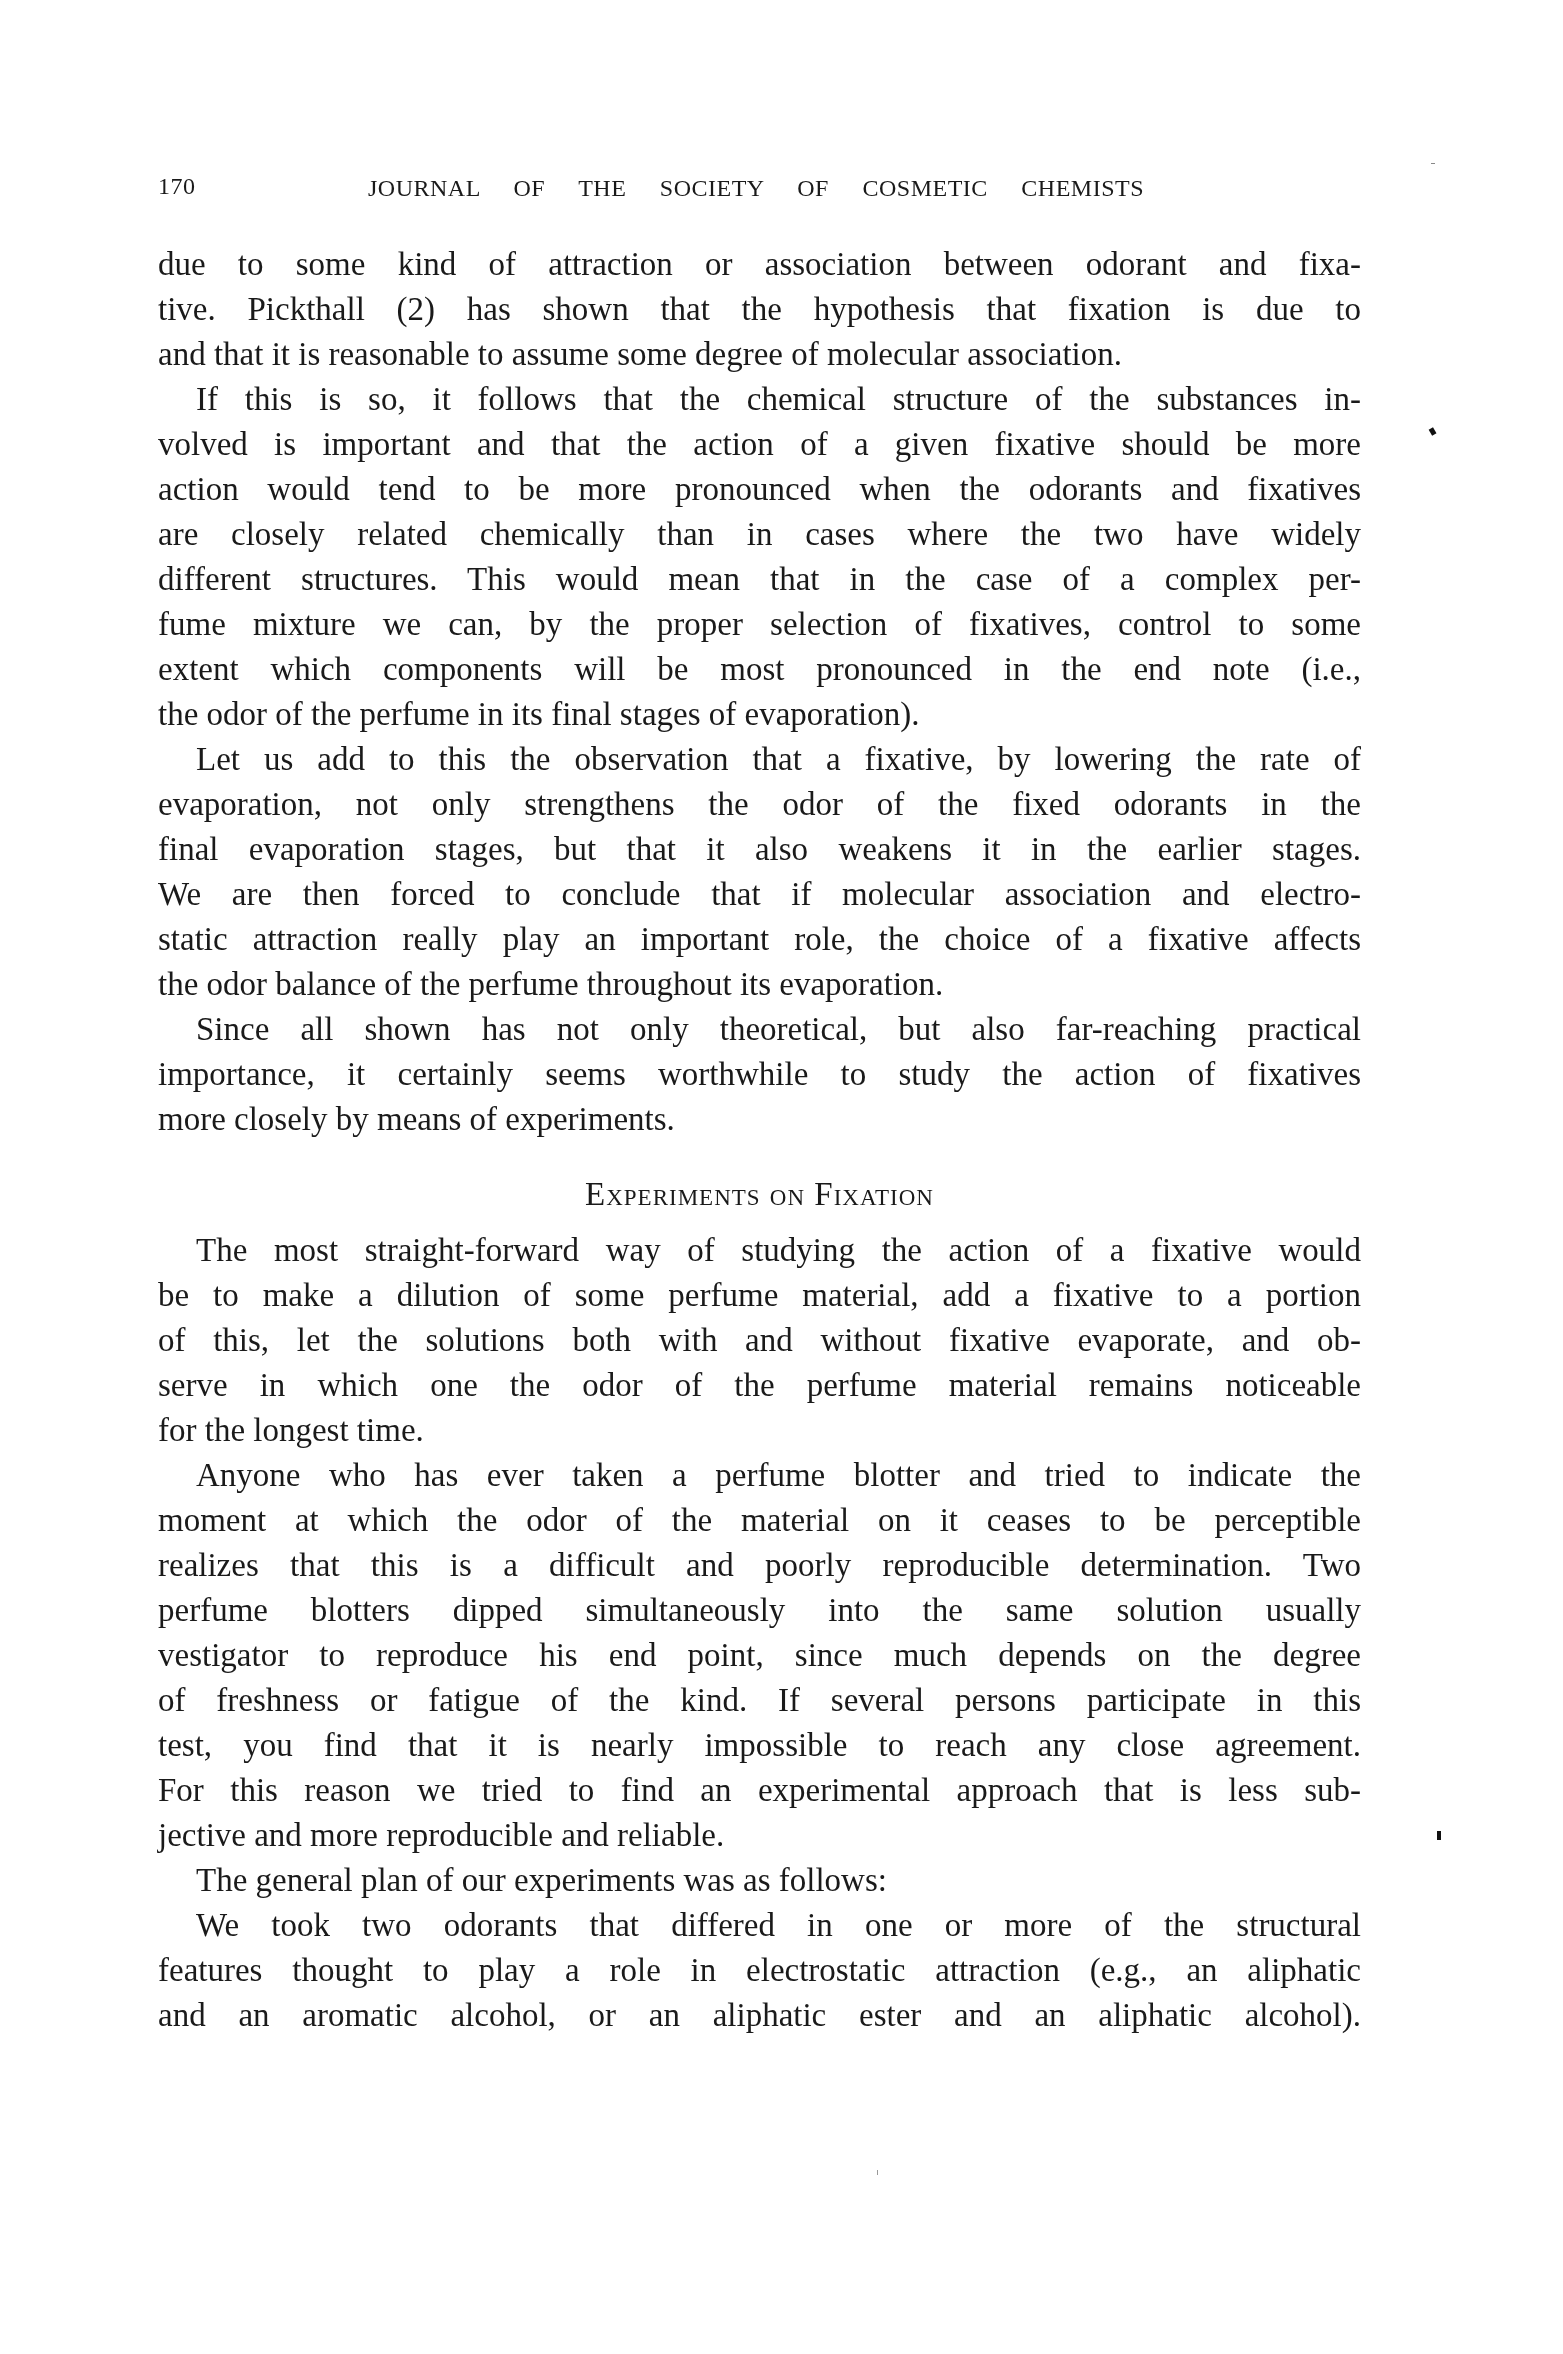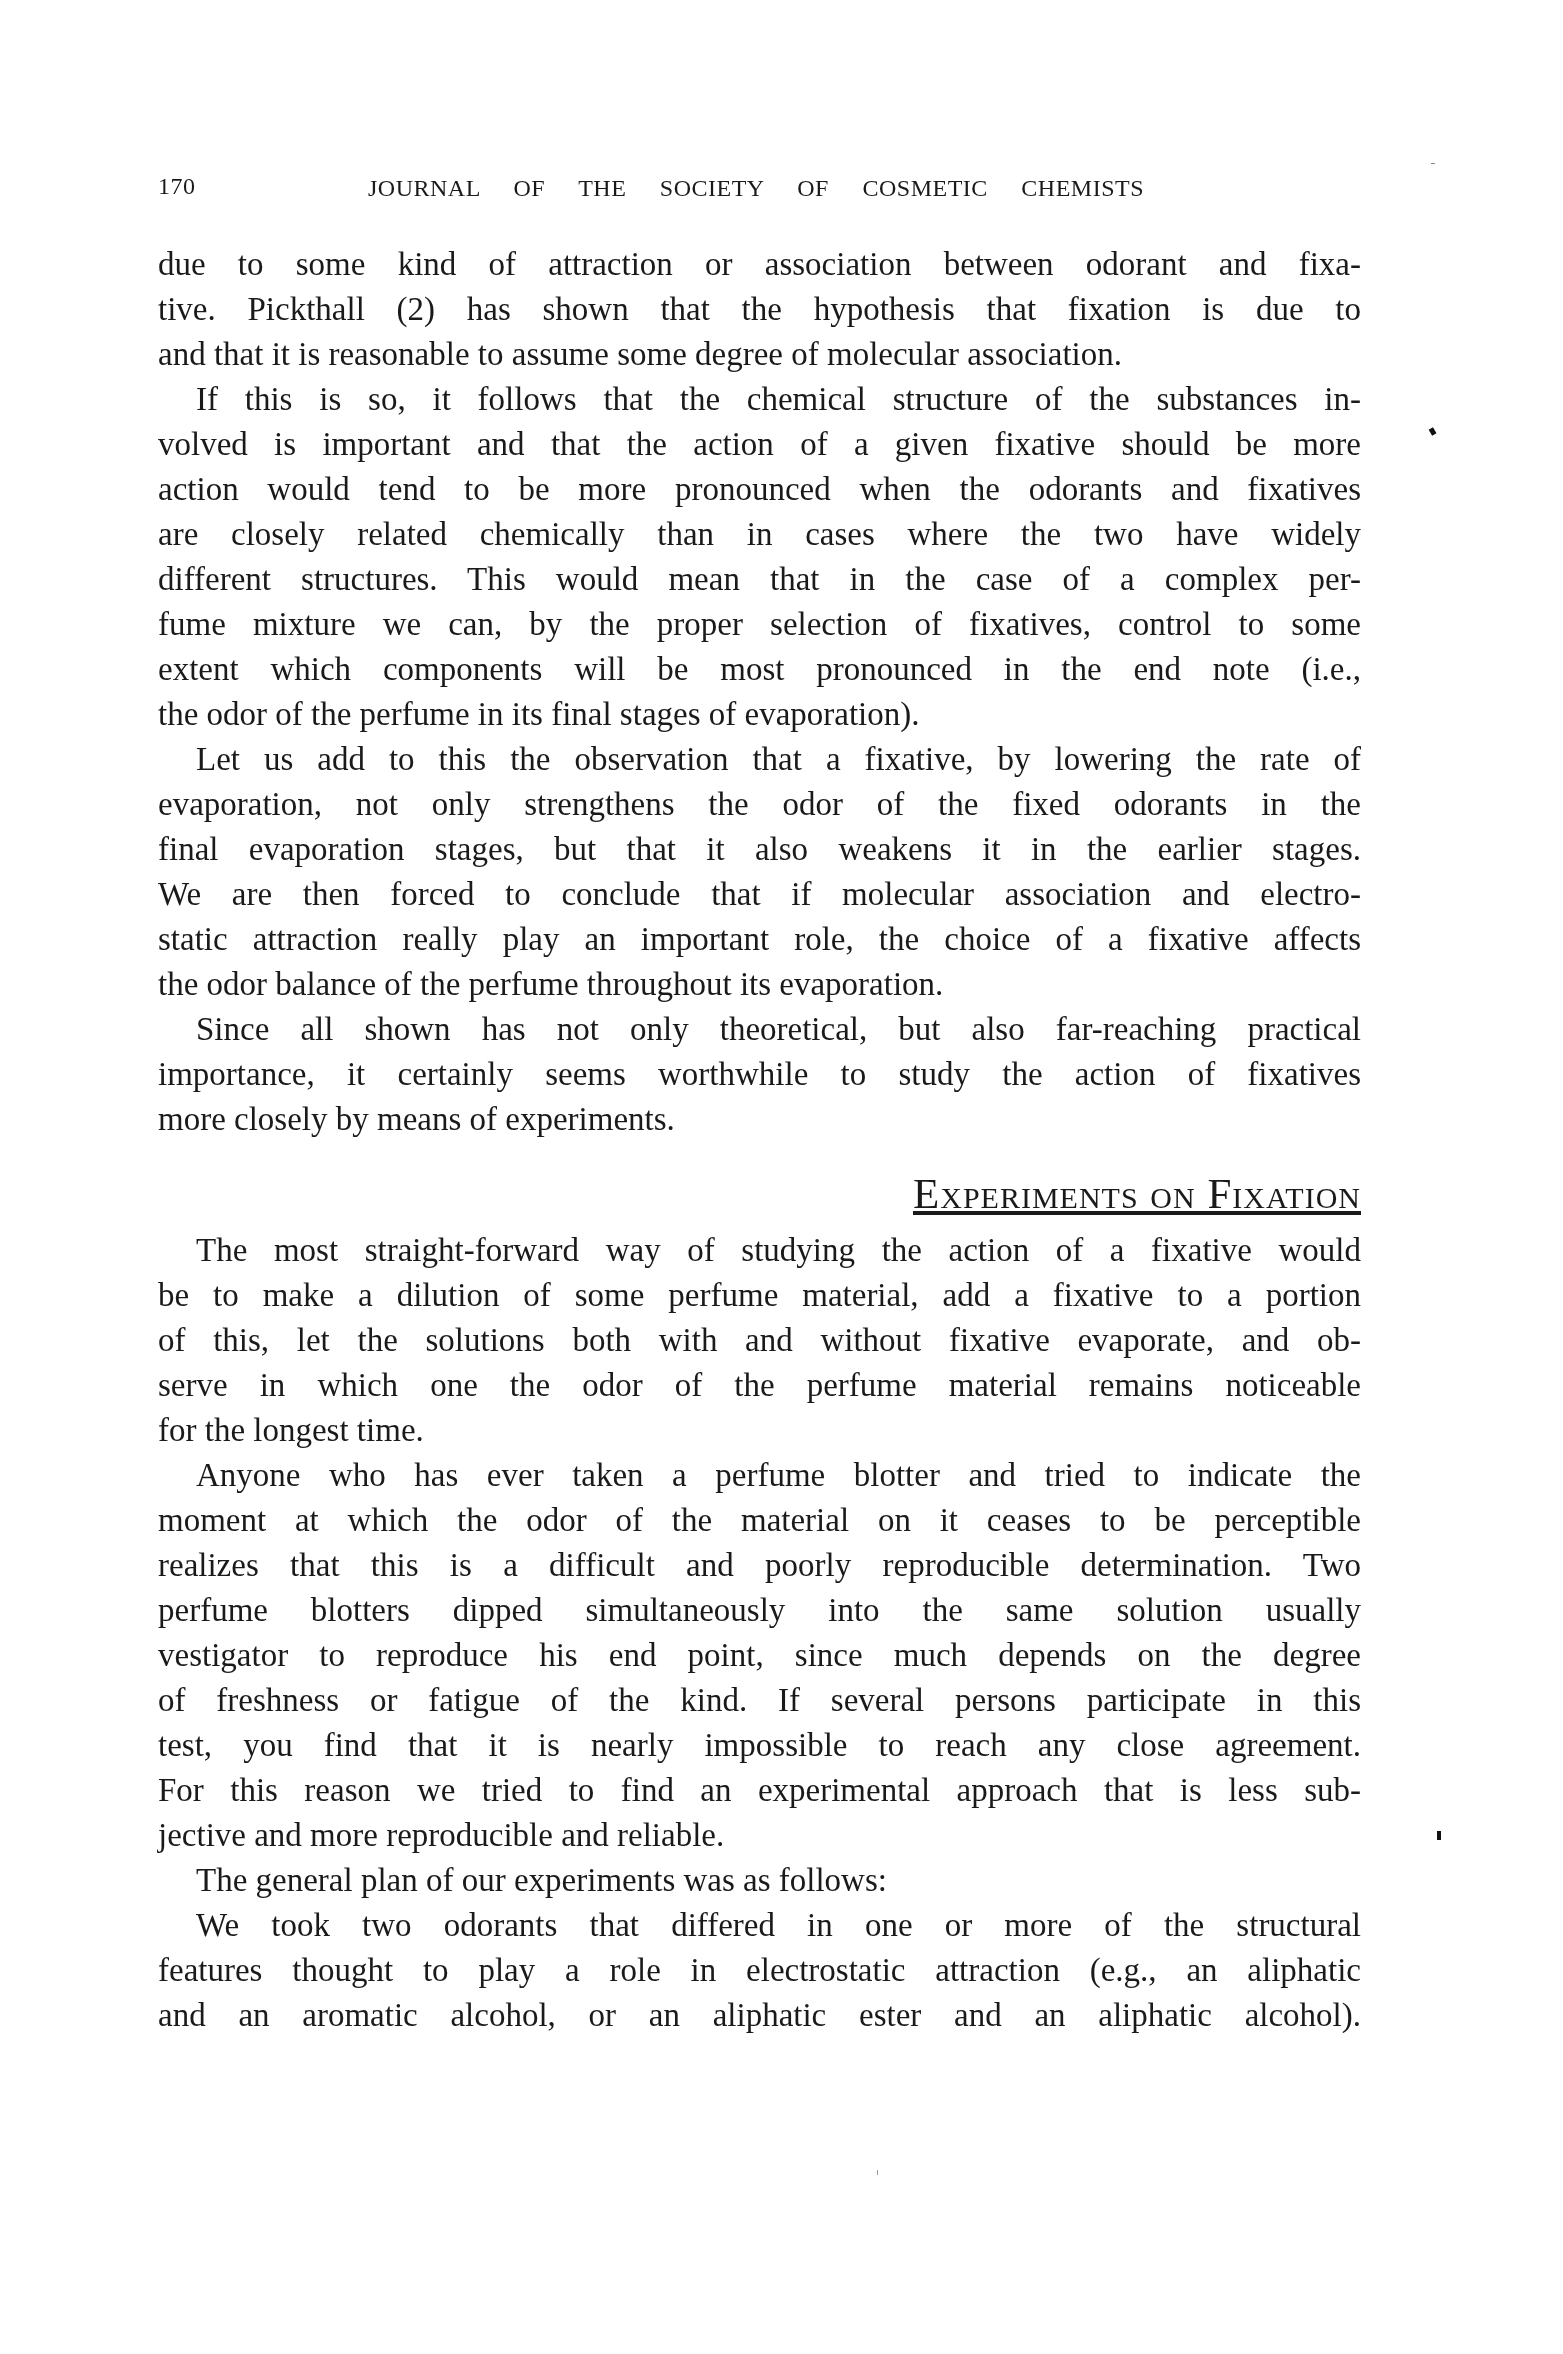--- a/index.html
+++ b/index.html
@@ -50,27 +50,26 @@
       top: 242px;
       width: 1203px;
       font-size: 33px;
       line-height: 45px;
     }
     .section-heading {
       margin: 0;
       padding-top: 31px;
       padding-bottom: 13.4px;
       height: 42px;
-      text-align: right;
-      font-size: 43px;
+      text-align: center;
+      font-size: 33px;
       line-height: 42px;
       font-weight: normal;
       font-variant: small-caps;
       letter-spacing: 1px;
-      text-decoration: underline;
     }
     .line {
       display: block;
       text-align: justify;
       text-align-last: justify;
       white-space: nowrap;
       height: 45px;
     }
     .line.last {
       text-align-last: left;

